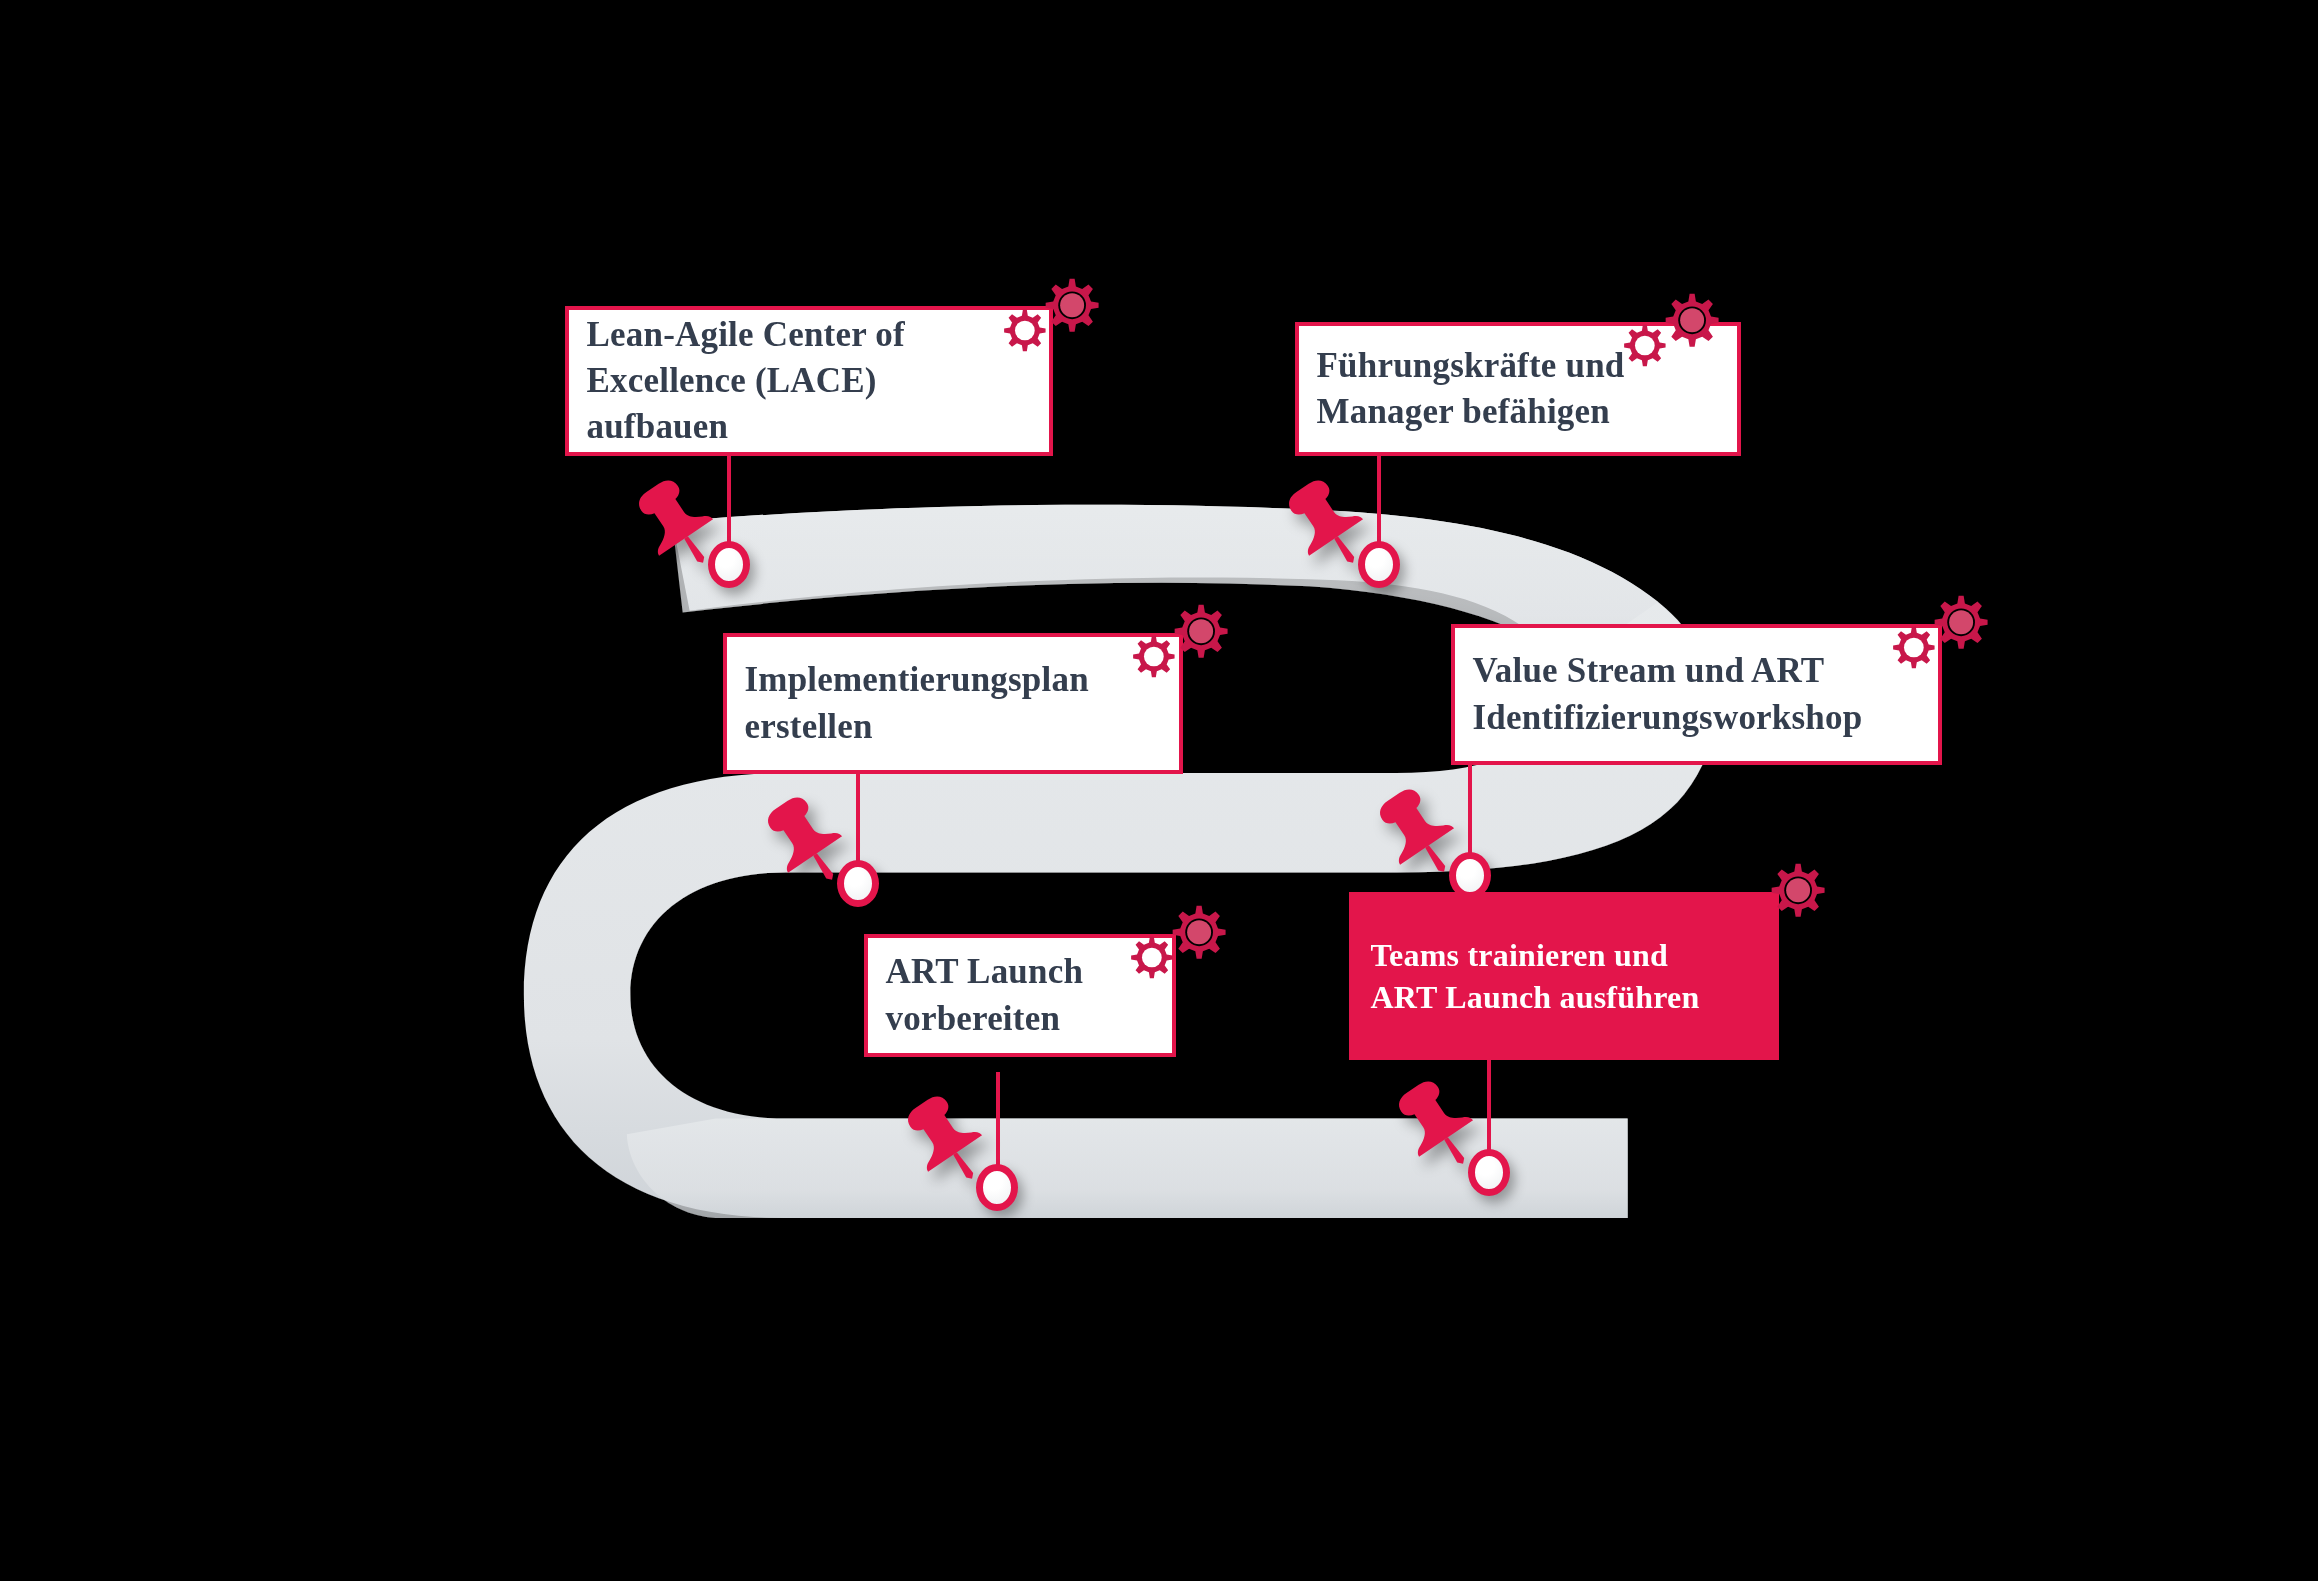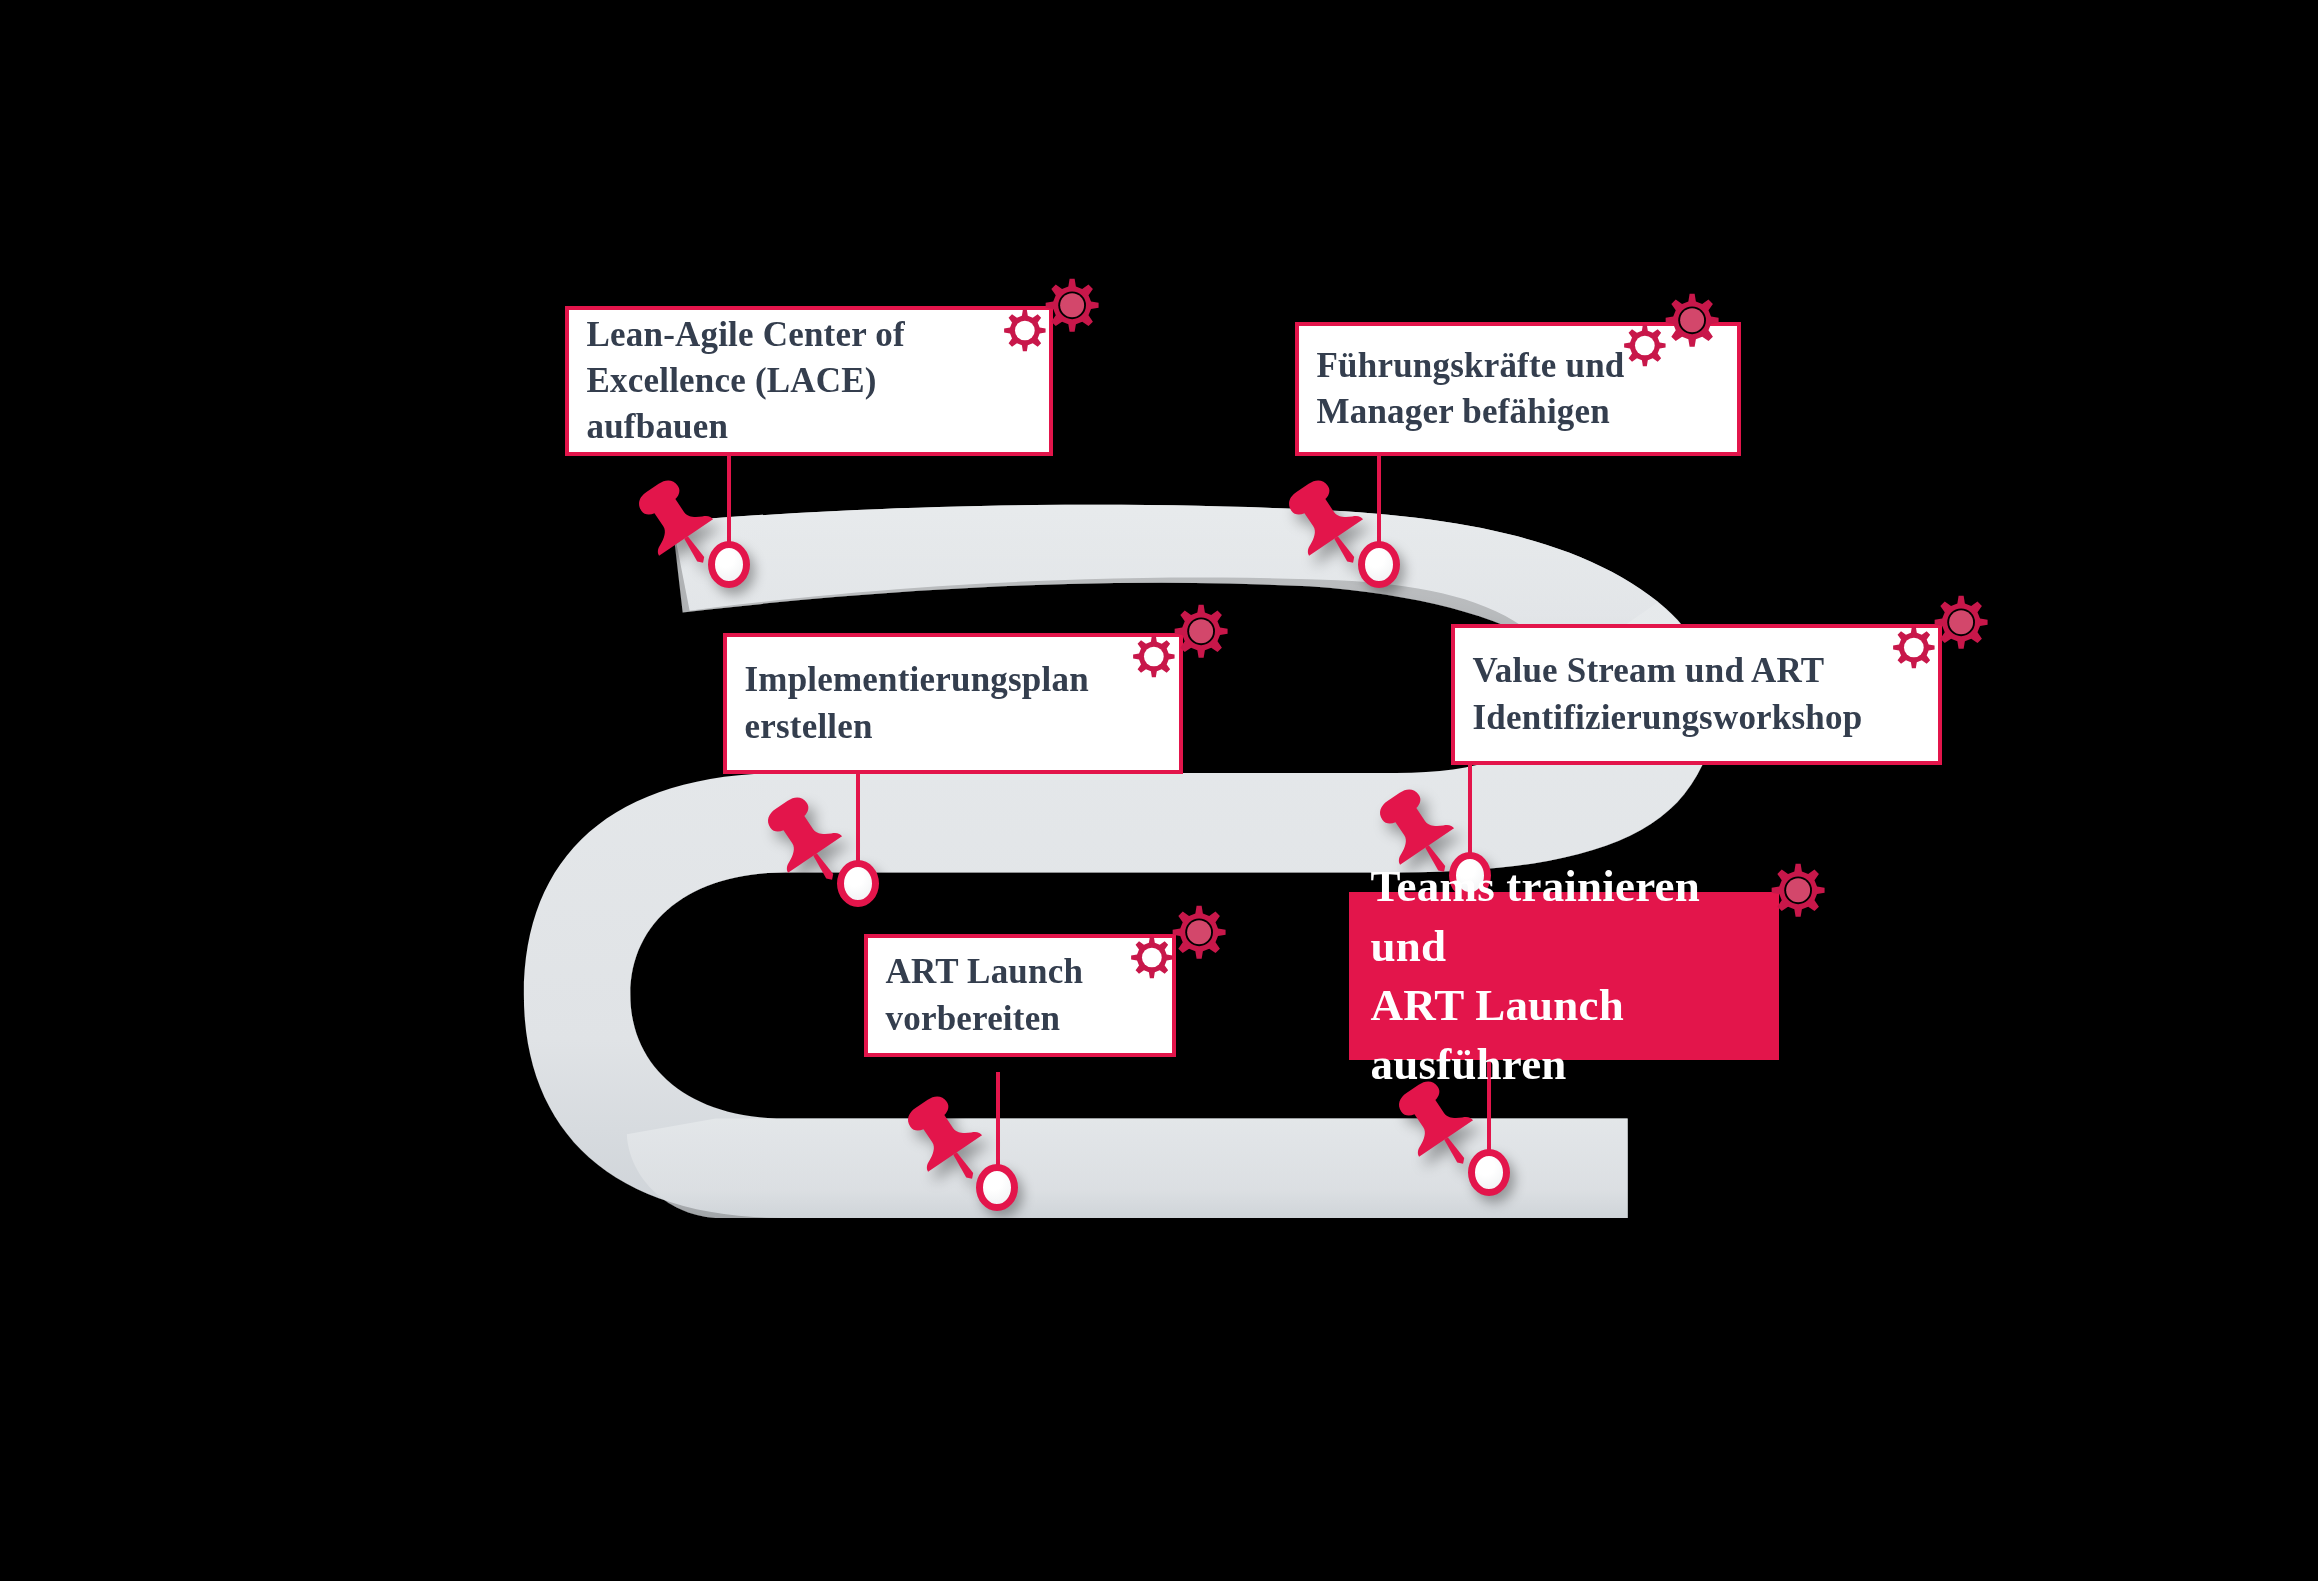--- a/index.html
+++ b/index.html
@@ -40,21 +40,21 @@
     width: 100%;
     padding: 0 17.5px;
     color: #343E4E;
     font-size: 35px;
     line-height: 1.32;
     letter-spacing: 0.2px;
     white-space: pre-line;
   }
   .card.filled .card-text {
     color: #ffffff;
-    font-size: 45px;
+    font-size: 32px;
   }
   
   .stem {
     position: absolute;
     width: 4.4px;
     background: #E3154B;
   }
   
   .node {
     position: absolute;

